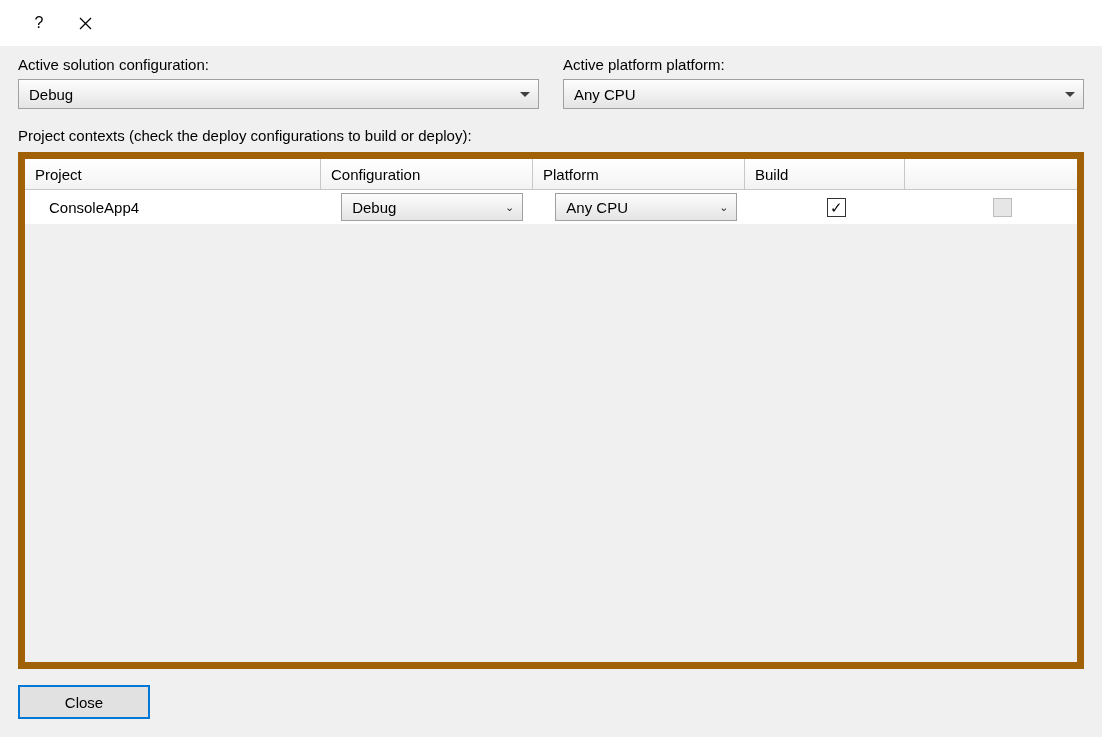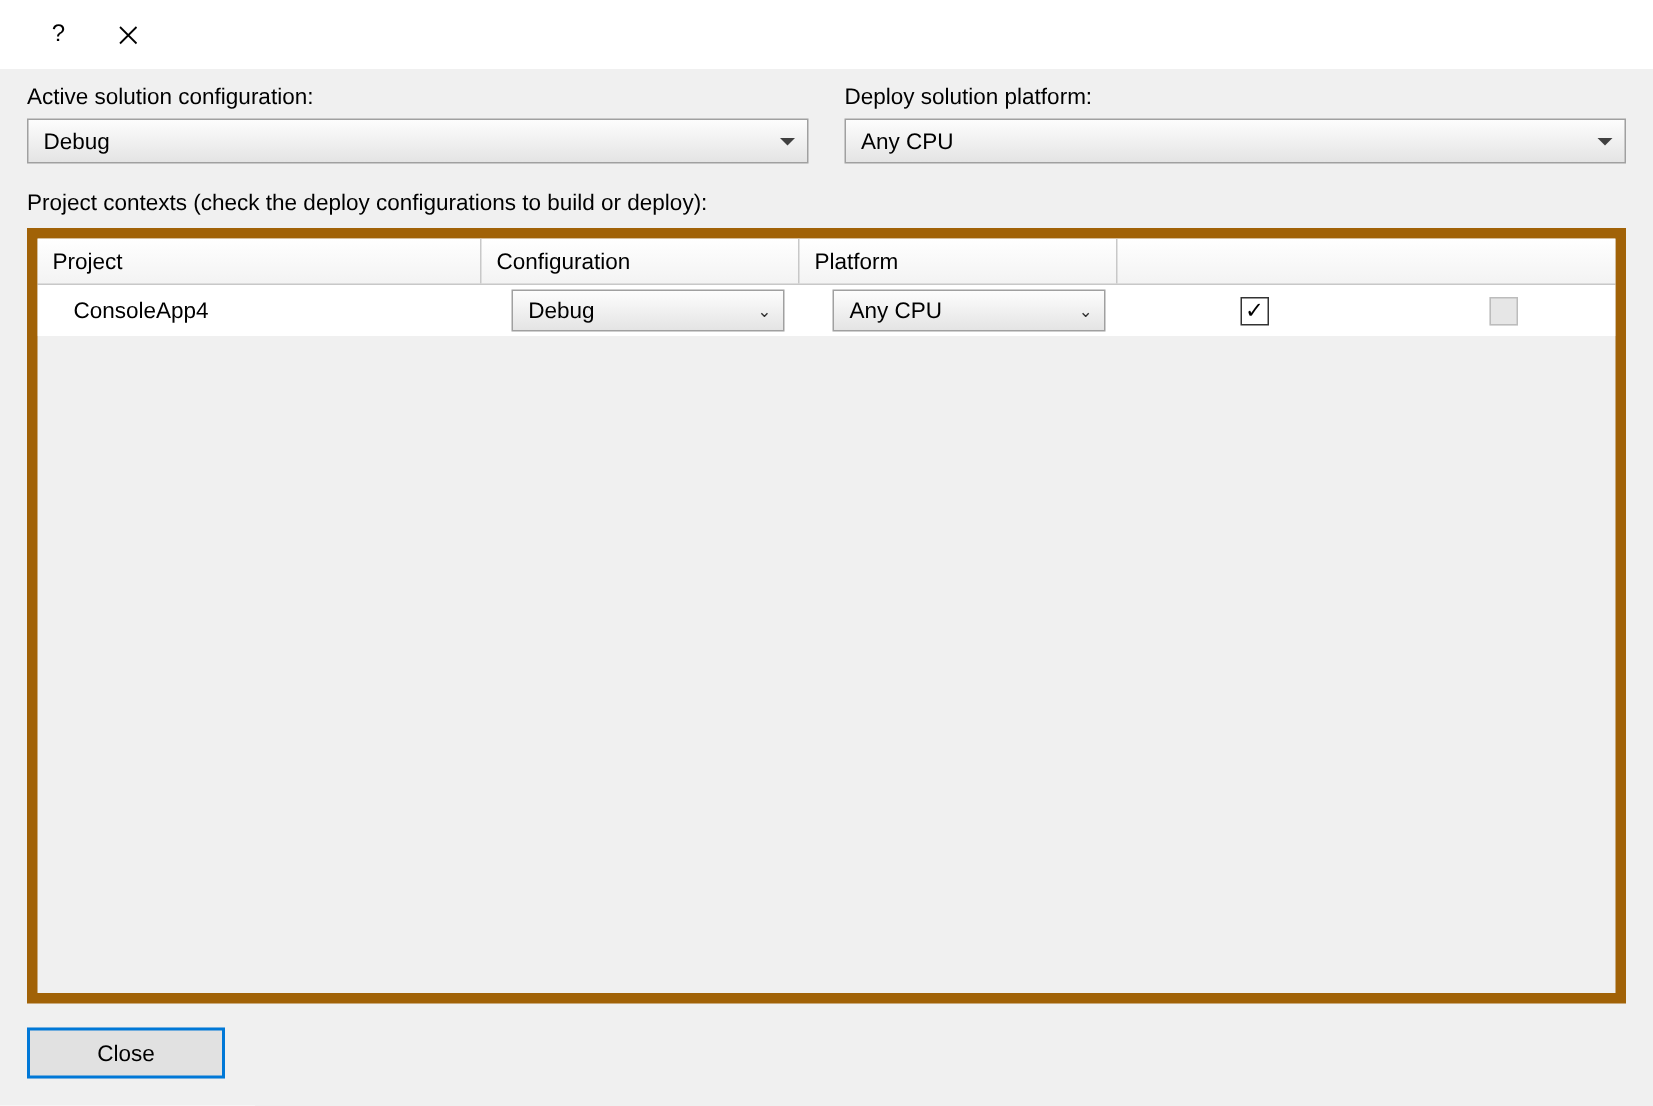--- a/index.html
+++ b/index.html
@@ -203,35 +203,36 @@
 <div class="content">
   <div class="top-row">
     <div class="top-col">
       <span class="field-label">Active solution configuration:</span>
       <div class="dropdown">
         <span>Debug</span>
         <span class="chevron"></span>
       </div>
     </div>
     <div class="top-col">
-      <span class="field-label">Deploy solution platform:</span>
+      <span class="field-label">Active platform platform:</span>
       <div class="dropdown">
         <span>Any CPU</span>
         <span class="chevron"></span>
       </div>
     </div>
   </div>
 
   <span class="context-label">Project contexts (check the deploy configurations to build or deploy):</span>
 
   <div class="grid-container">
     <div class="grid-header">
       <div class="grid-header-cell col-project">Project</div>
       <div class="grid-header-cell col-config">Configuration</div>
       <div class="grid-header-cell col-platform">Platform</div>
+      <div class="grid-header-cell col-build">Build</div>
     </div>
 
     <div class="grid-row">
       <div class="grid-cell col-project">ConsoleApp4</div>
       <div class="grid-cell col-config">
         <div class="cell-dropdown">
           <span>Debug</span>
           <span class="dd-chevron-sm">⌄</span>
         </div>
       </div>

